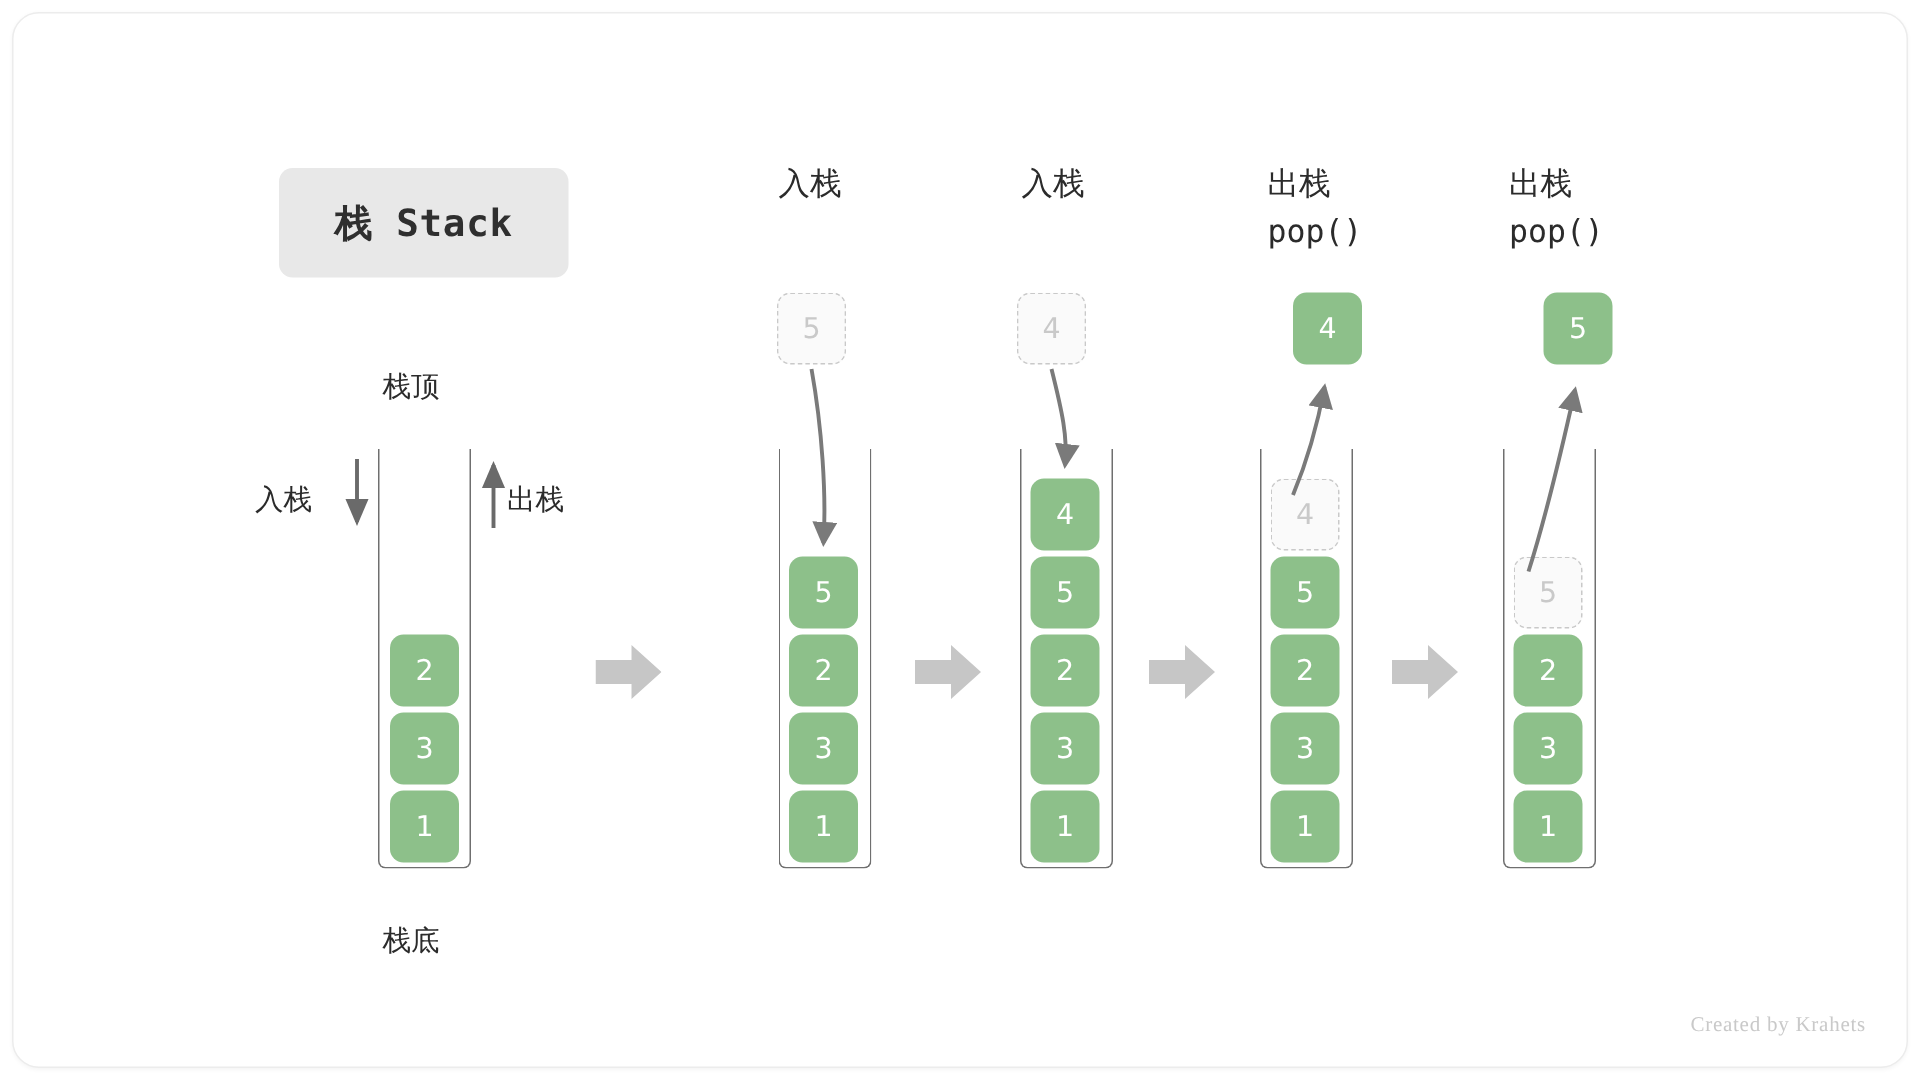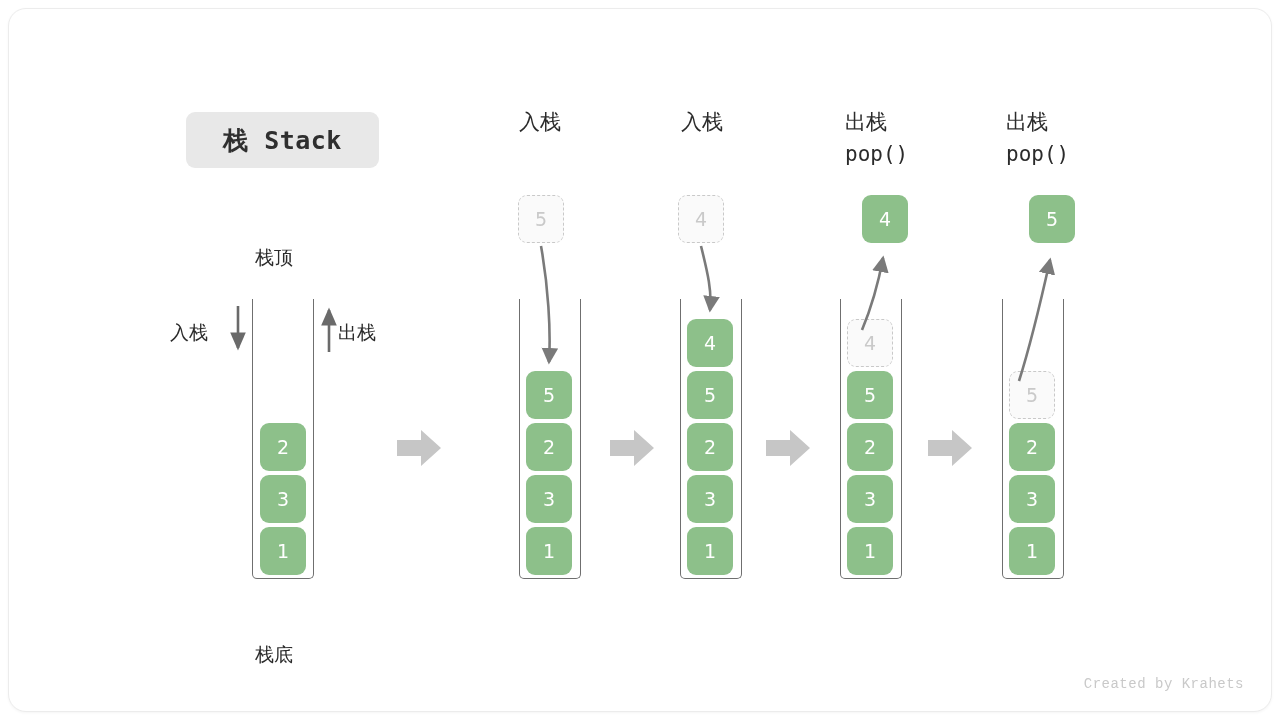--- a/index.html
+++ b/index.html
@@ -31,21 +31,21 @@
     border-radius: 18px;
     box-shadow: 0 1px 3px rgba(0,0,0,0.045);
   }
 
   
   #title-badge {
     position: absolute;
     left: 186px;
     top: 112px;
     width: 193px;
-    height: 56px;
+    height: 73px;
     background: #e8e8e8;
     border-radius: 9px;
     display: flex;
     align-items: center;
     justify-content: center;
   }
   #title-badge .title-text {
     font-family: "DejaVu Sans Mono", "Liberation Mono", monospace;
     font-size: 25px;
     font-weight: 700;
@@ -59,21 +59,21 @@
     position: absolute;
     font-family: "DejaVu Sans", "Liberation Sans", sans-serif;
     font-size: 19px;
     font-weight: 400;
     color: #2b2b2b;
     white-space: nowrap;
   }
 
   
   #label-top    { left: 255px; top: 245px; }
-  #label-bottom { left: 255px; top: 614px; margin-top: 28px; }
+  #label-bottom { left: 255px; top: 614px; }
   #label-push   { left: 170px; top: 320px; }
   #label-pop    { left: 338px; top: 320px; }
 
   
   .col-head {
     position: absolute;
     width: 180px;
     text-align: left;
     line-height: 1.34;
   }
@@ -151,21 +151,21 @@
     width: 1280px;
     height: 720px;
     pointer-events: none;
   }
 
   
   #watermark {
     position: absolute;
     right: 36px;
     bottom: 28px;
-    font-family: Liberation Mono, monospace;
+    font-family: Liberation Serif, serif;
     font-size: 14px;
     color: #c9c9c9;
     letter-spacing: 0.5px;
     white-space: nowrap;
   }
 </style>
 </head>
 <body>
 
 <div id="canvas">

